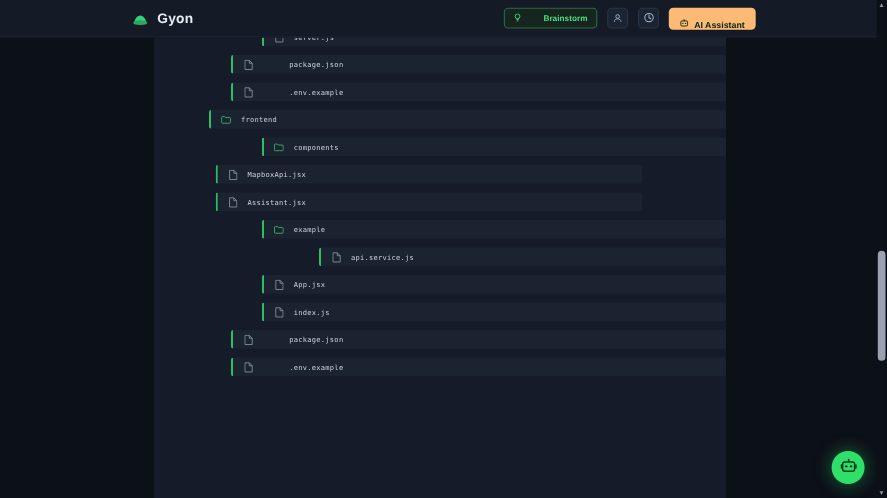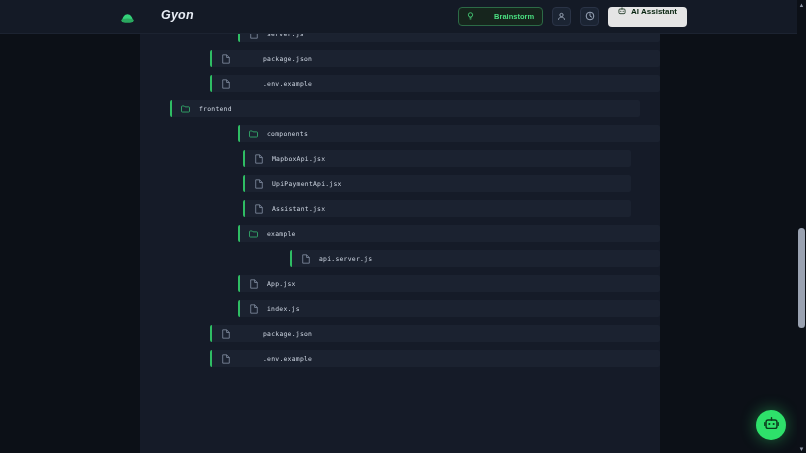--- a/index.html
+++ b/index.html
@@ -27,24 +27,23 @@
     width: 806px;
     height: 34px;
     background: #141a26;
     border-bottom: 1px solid #1c2331;
     display: flex;
     align-items: center;
     z-index: 30;
   }
   .brand {
     display: flex;
-    align-items: flex-start;
-    gap: 25px;
+    align-items: center;
+    gap: 7px;
     margin-left: 119px;
-    font-style: italic;
   }
   .brand-logo {
     width: 17px; height: 17px;
     display: flex; align-items: center; justify-content: center;
   }
   .brand-name {
     color: #e8edf5;
     font-size: 12.5px;
     font-weight: bold;
     letter-spacing: 0.2px;
@@ -72,24 +71,24 @@
   .icon-btn {
     width: 19px; height: 19px;
     display: flex; align-items: center; justify-content: center;
     border: 1px solid #2a3346;
     border-radius: 4px;
     background: #1b2433;
     color: #aab6c8;
   }
   .btn-ai {
     height: 20px;
-    display: flex; align-items: flex-start; gap: 5px;
+    display: flex; align-items: flex-end; gap: 5px;
     padding: 0 10px;
     border-radius: 4px;
-    background: #e5e5e5;
+    background: #fdba74;
     color: #07240f;
     font-size: 8px;
     font-weight: bold;
     white-space: nowrap;
     border: none;
   }
 
   
   .panel {
     position: absolute;
@@ -125,24 +124,24 @@
     display: flex; align-items: center; justify-content: center;
     margin-right: 9px;
   }
   .row .r-label {
     color: #ccd4e0;
     font-family: "DejaVu Sans Mono", monospace;
     font-size: 6.4px;
     letter-spacing: 0.25px;
     white-space: nowrap;
   }
-  .d1 { margin-left: 30px;  width: 470px; align-items: center; }
+  .d1 { margin-left: 50px;  width: 470px; align-items: center; }
   .d2 { margin-left: 70px;  width: 450px; gap: 24px; }
   .d3 { margin-left: 98px;  width: 422px; }
-  .d4 { margin-left: 103px; width: 388px; }
+  .d4 { margin-left: 56px; width: 388px; }
   .d5 { margin-left: 150px; width: 370px; }
 
   
   .fab {
     position: absolute;
     right: 20px;
     bottom: 13px;
     width: 30px; height: 30px;
     border-radius: 50%;
     background: #2ee06a;
@@ -298,47 +297,38 @@
           </span>
           <span class="r-label">MapboxApi.jsx</span>
         </div>
         <div class="row d4">
           <span class="r-icon">
             <svg width="8" height="10" viewBox="0 0 9 11">
               <path d="M0.8 0.8 h4.4 l3 3 v6.4 h-7.4 Z" fill="none" stroke="#8b97ab" stroke-width="0.85"></path>
               <path d="M5.2 0.8 v3 h3" fill="none" stroke="#8b97ab" stroke-width="0.85"></path>
             </svg>
           </span>
-          <span class="r-label">UpiPaymentApi.jsx</span>
-        </div>
-        <div class="row d4">
-          <span class="r-icon">
-            <svg width="8" height="10" viewBox="0 0 9 11">
-              <path d="M0.8 0.8 h4.4 l3 3 v6.4 h-7.4 Z" fill="none" stroke="#8b97ab" stroke-width="0.85"></path>
-              <path d="M5.2 0.8 v3 h3" fill="none" stroke="#8b97ab" stroke-width="0.85"></path>
-            </svg>
-          </span>
           <span class="r-label">Assistant.jsx</span>
         </div>
         <div class="row d3">
           <span class="r-icon">
             <svg width="9" height="8" viewBox="0 0 11 9">
               <path d="M0.6 1.8 a1 1 0 0 1 1-1 h2.4 l1 1.1 h4.4 a1 1 0 0 1 1 1 v4.3 a1 1 0 0 1 -1 1 h-7.8 a1 1 0 0 1 -1 -1 Z" fill="none" stroke="#39c776" stroke-width="0.9"></path>
             </svg>
           </span>
           <span class="r-label">example</span>
         </div>
         <div class="row d5">
           <span class="r-icon">
             <svg width="8" height="10" viewBox="0 0 9 11">
               <path d="M0.8 0.8 h4.4 l3 3 v6.4 h-7.4 Z" fill="none" stroke="#8b97ab" stroke-width="0.85"></path>
               <path d="M5.2 0.8 v3 h3" fill="none" stroke="#8b97ab" stroke-width="0.85"></path>
             </svg>
           </span>
-          <span class="r-label">api.server.js</span>
+          <span class="r-label">api.service.js</span>
         </div>
         <div class="row d3">
           <span class="r-icon">
             <svg width="8" height="10" viewBox="0 0 9 11">
               <path d="M0.8 0.8 h4.4 l3 3 v6.4 h-7.4 Z" fill="none" stroke="#8b97ab" stroke-width="0.85"></path>
               <path d="M5.2 0.8 v3 h3" fill="none" stroke="#8b97ab" stroke-width="0.85"></path>
             </svg>
           </span>
           <span class="r-label">App.jsx</span>
         </div>

